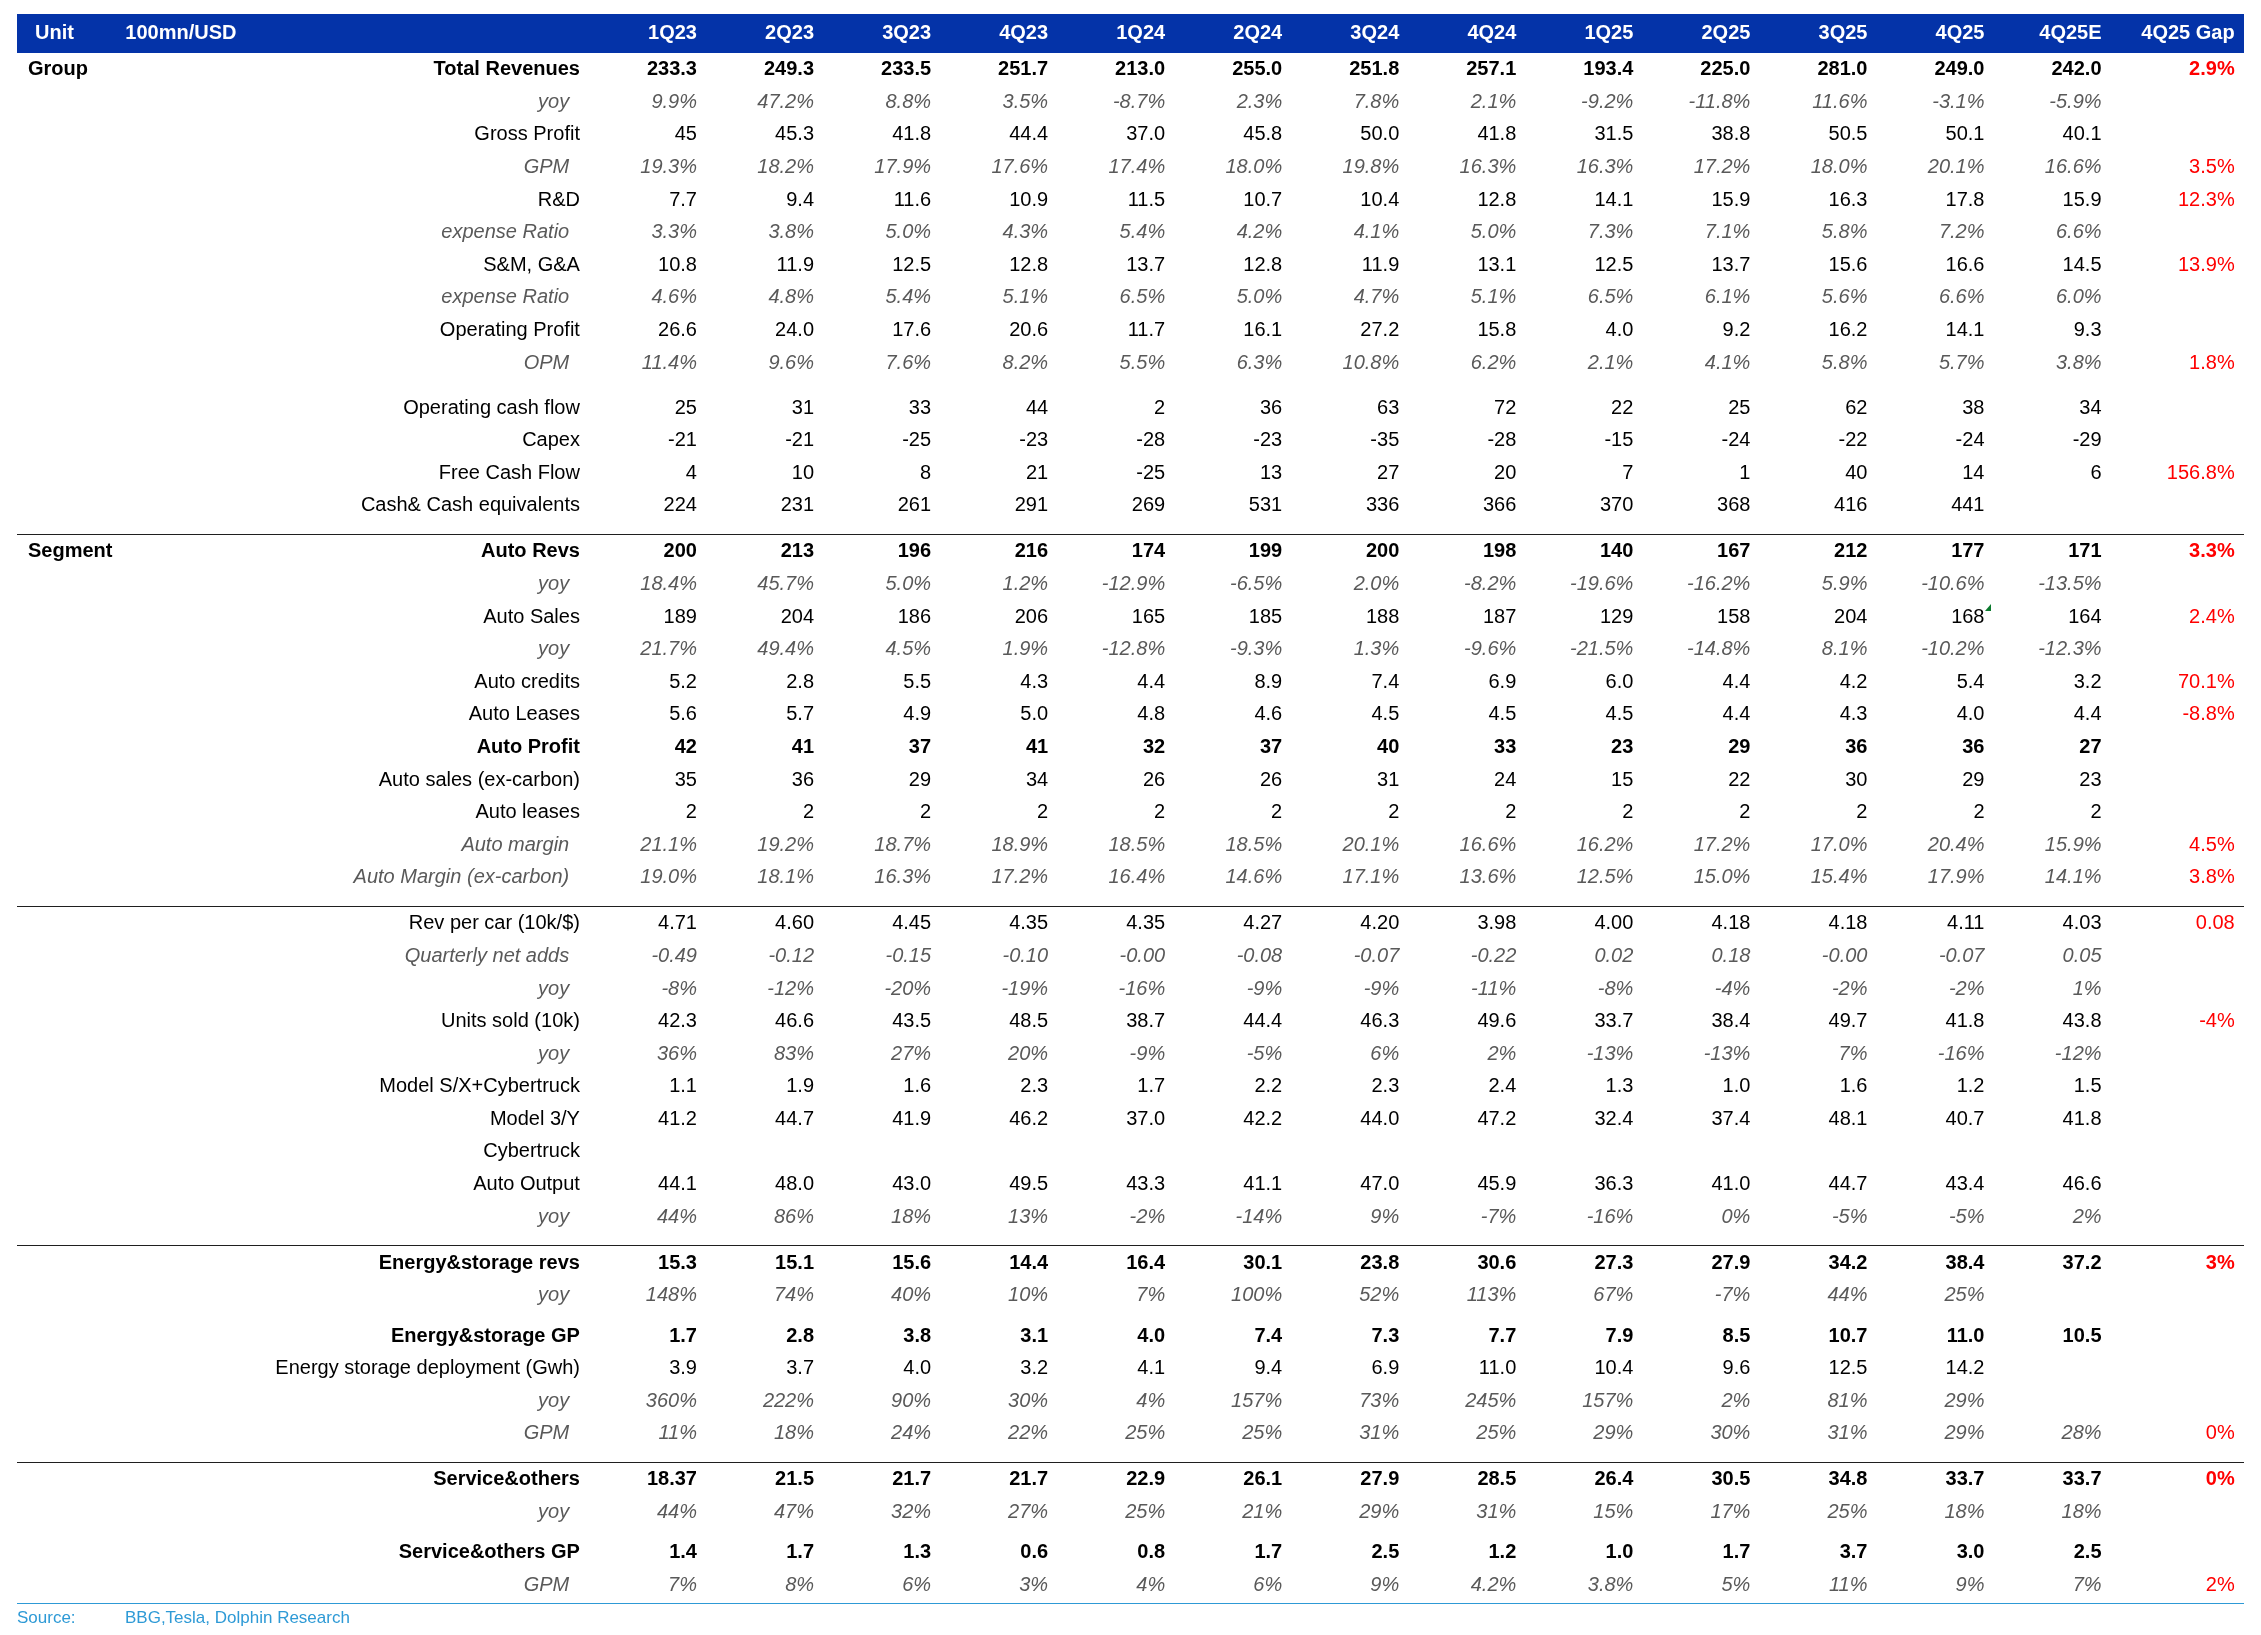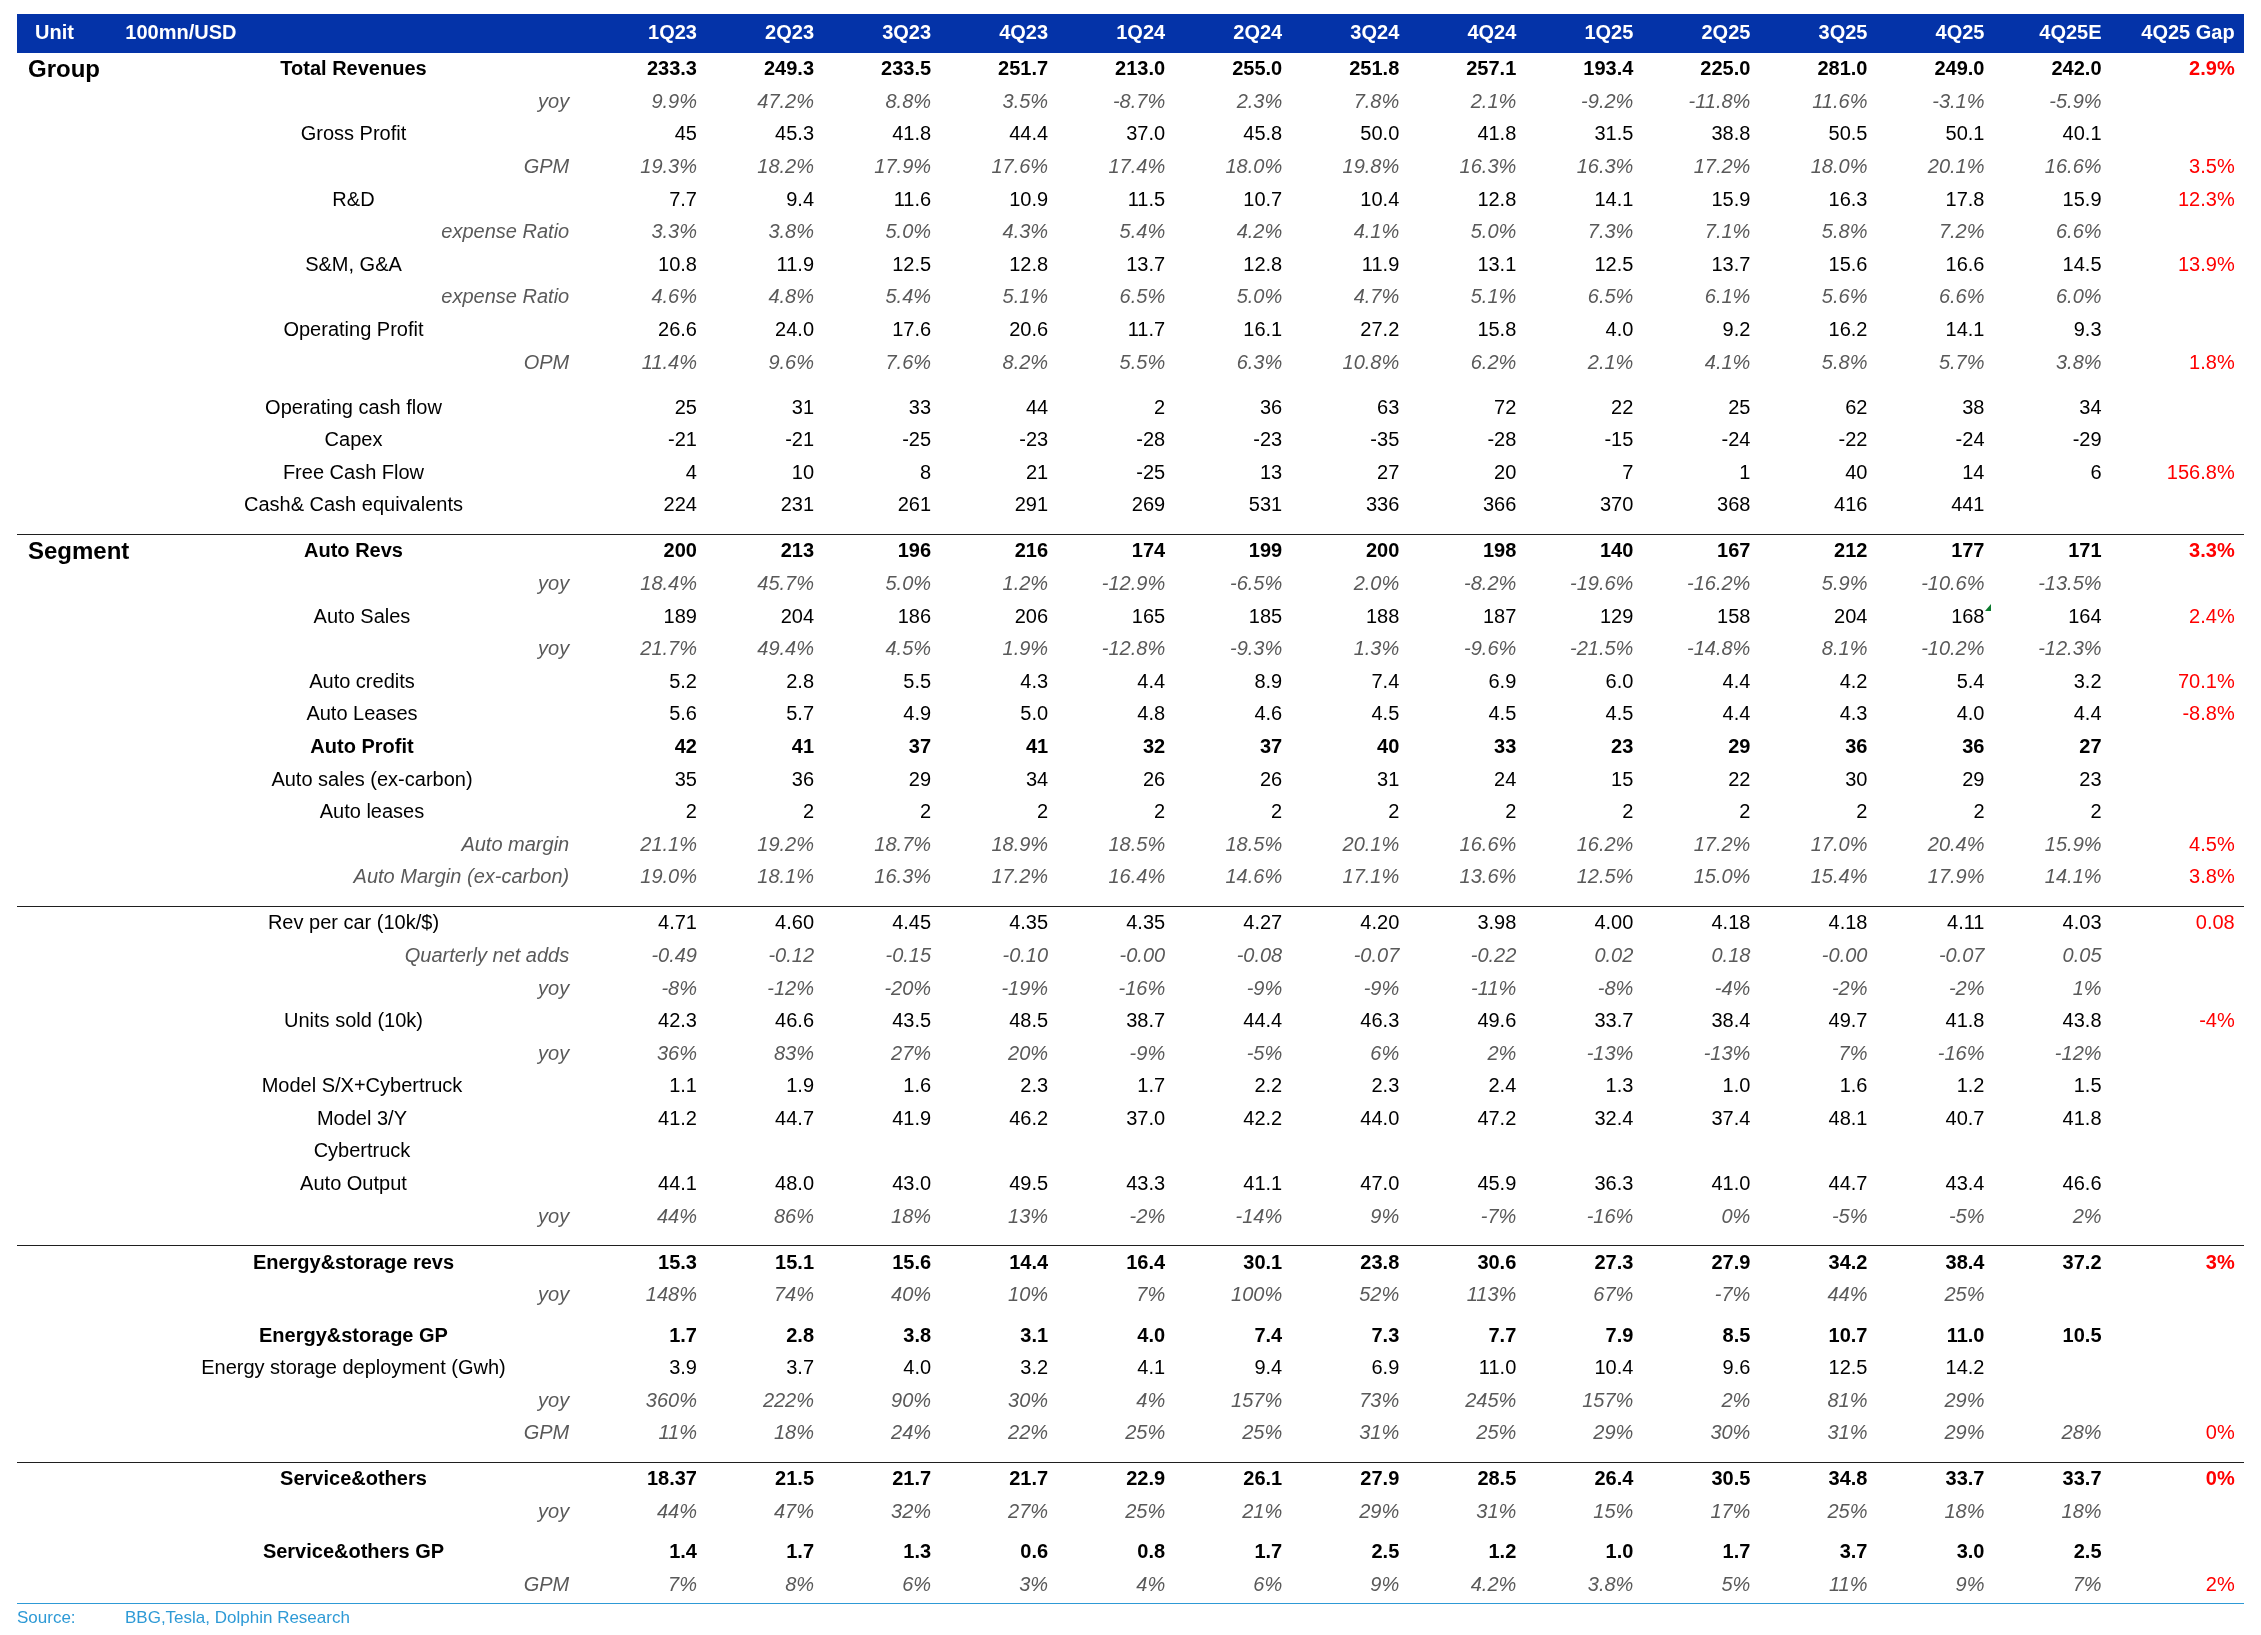--- a/index.html
+++ b/index.html
@@ -53,25 +53,25 @@
     text-align: right;
     white-space: nowrap;
     vertical-align: middle;
     height: 31px;
     line-height: 31px;
     color: #000000;
   }
   tbody td.unit {
     text-align: left;
     font-weight: bold;
-    font-size: 24px;
+    font-size: 20px;
     padding-left: 11px;
   }
   tbody td.label {
-    text-align: center;
+    text-align: right;
   }
   tbody tr.bold td { font-weight: bold; }
   tbody tr.italic td {
     font-style: italic;
     color: #595959;
   }
   td.gap {
     color: #ff0000;
     font-weight: normal;
   }

